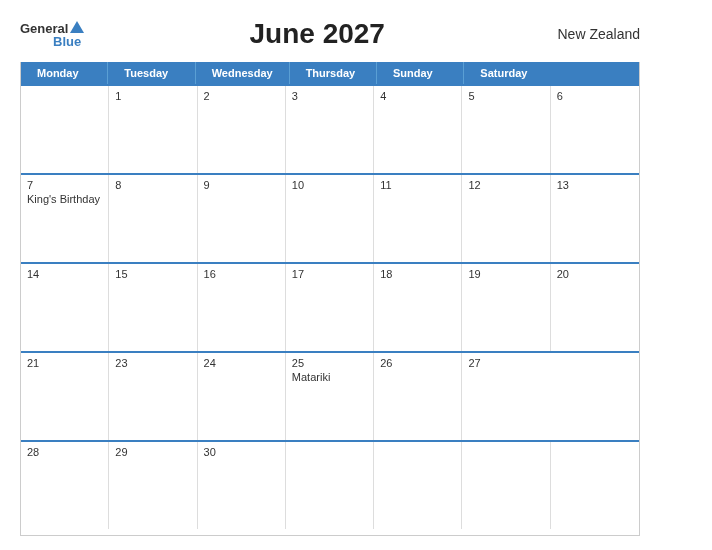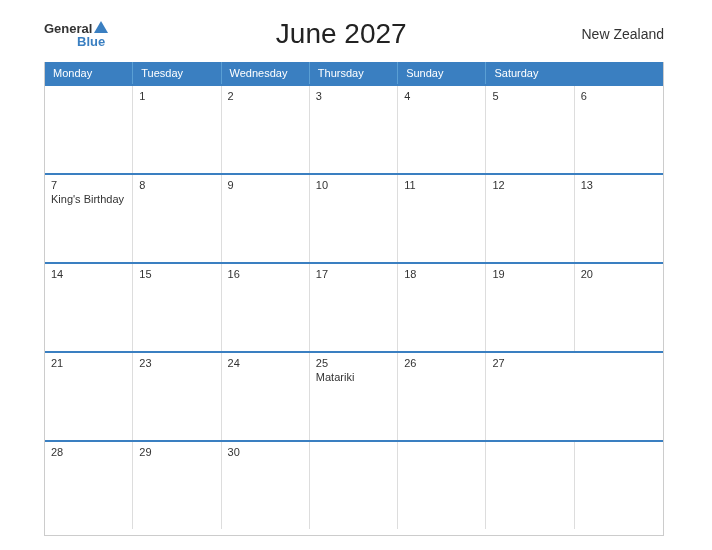--- a/index.html
+++ b/index.html
@@ -9,21 +9,20 @@
       font-family: Arial, sans-serif;
       background: #fff;
       overflow: hidden;
     }
     .page {
       width: 660px;
       height: 550px;
       padding: 18px 20px 14px 20px;
       display: flex;
       flex-direction: column;
-      margin-left: 24px;
     }
     .header {
       display: flex;
       align-items: center;
       justify-content: space-between;
       margin-bottom: 12px;
     }
     .logo {
       display: flex;
       align-items: center;
@@ -56,21 +55,21 @@
       flex-direction: column;
       align-items: flex-start;
     }
     .logo-top-row {
       display: flex;
       align-items: flex-end;
       gap: 0;
     }
     .month-title {
       font-size: 28px;
-      font-weight: 400;
+      font-weight: 700;
       color: #222;
       text-align: center;
       flex: 1;
     }
     .country-label {
       font-size: 14px;
       color: #333;
       text-align: right;
       min-width: 90px;
     }
@@ -80,22 +79,22 @@
       border-top: none;
     }
     .cal-header-row {
       display: grid;
       grid-template-columns: repeat(7, 1fr);
       background: #3a7fc1;
     }
     .cal-header-cell {
       color: #fff;
       font-size: 11px;
-      font-weight: normal;
-      padding: 5px 8px;
+      font-weight: bold;
+      padding: 5px 16px;
       text-align: left;
       border-right: 1px solid #5a9fd4;
     }
     .cal-header-cell:last-child { border-right: none; }
     .cal-body {
       display: flex;
       flex-direction: column;
       height: calc(100% - 28px);
     }
     .cal-week {

